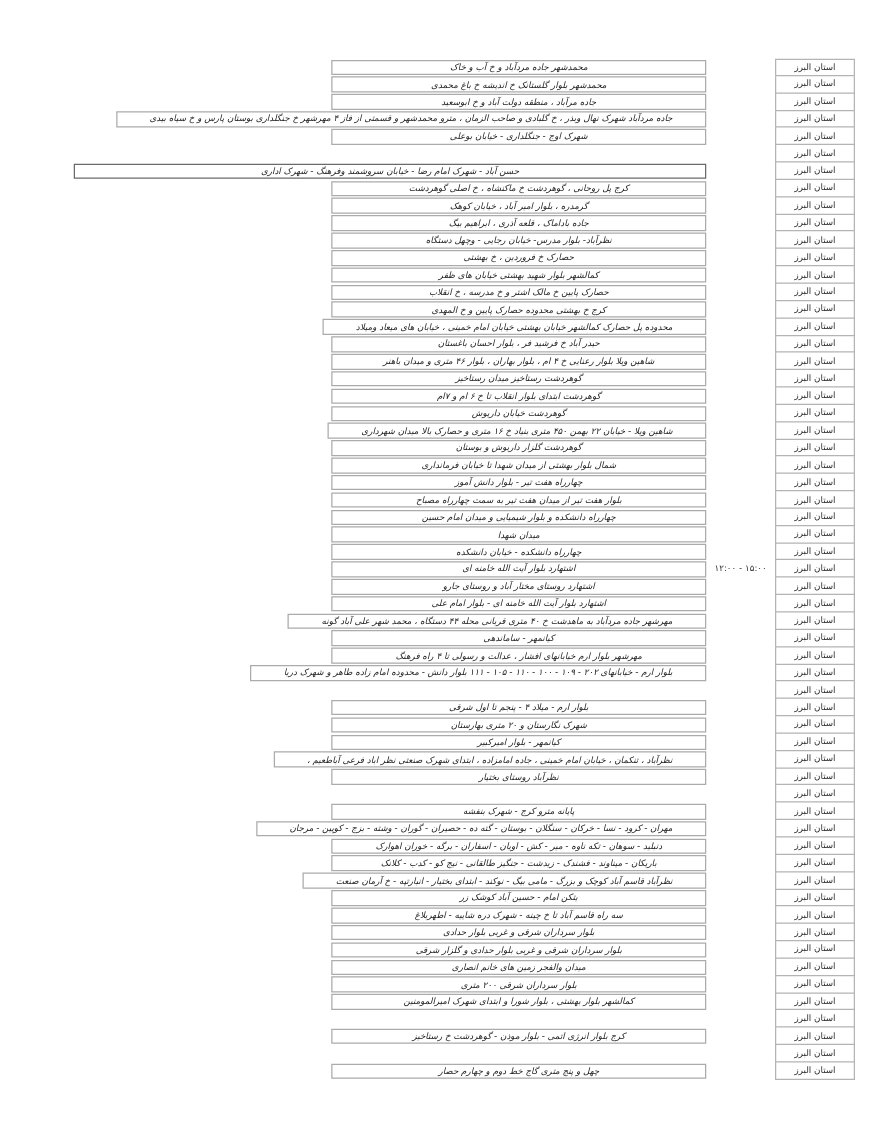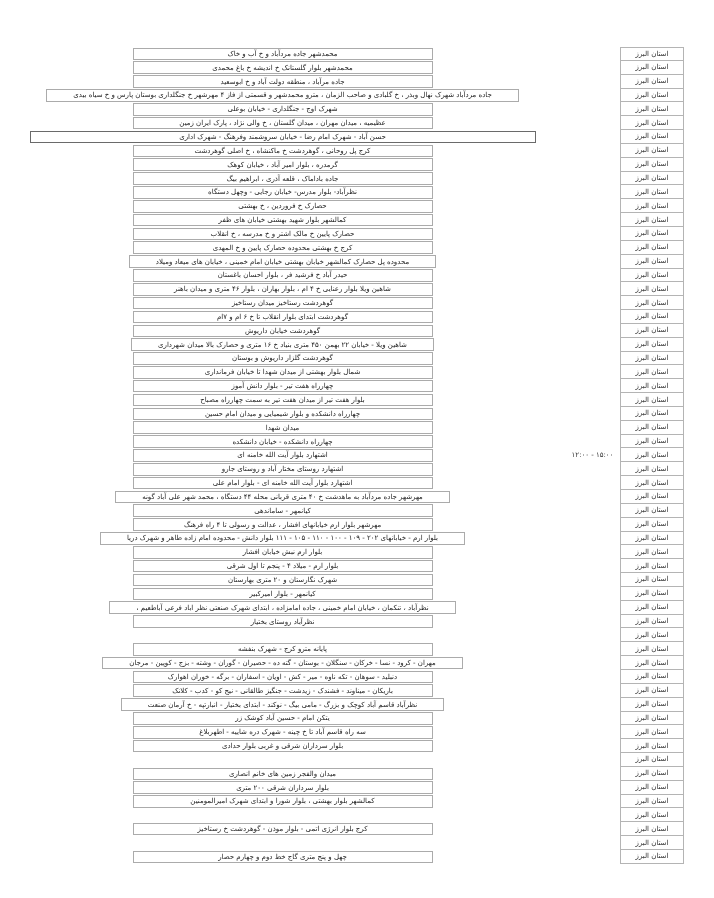--- a/index.html
+++ b/index.html
@@ -47,23 +47,24 @@
   }
   .time {
     flex: 0 0 55px;
     direction: ltr;
     color: #333333;
     text-align: right;
   }
   .addr-area {
     flex: 1 1 auto;
     display: flex;
-    justify-content: center; 
+    justify-content: flex-start; 
     align-items: center;
     min-width: 0;
+    font-style: italic;
   }
   .addr-box {
     box-sizing: border-box;
     border: 1px solid #ababab;
     height: 12.6px;
     display: flex;
     align-items: center;
     justify-content: center;
     font-size: 7px;
     color: #222222;
@@ -118,23 +119,20 @@
     <div class="cell estan">استان البرز</div>
     <div class="cell time"></div>
     <div class="addr-area">
       <div class="addr-box">شهرک اوج - جنگلداری - خیابان بوعلی</div>
     </div>
   </div>
 
   <div class="row">
     <div class="cell estan">استان البرز</div>
     <div class="cell time"></div>
-    <div class="addr-area">
-      <div class="addr-box">عظیمیه ، میدان مهران ، میدان گلستان ، خ والی نژاد ، پارک ایران زمین</div>
-    </div>
   </div>
 
   <div class="row selected">
     <div class="cell estan">استان البرز</div>
     <div class="cell time"></div>
     <div class="addr-area">
       <div class="addr-box">حسن آباد - شهرک امام رضا - خیابان سروشمند وفرهنگ - شهرک اداری</div>
     </div>
   </div>
 
@@ -366,23 +364,20 @@
     <div class="cell estan">استان البرز</div>
     <div class="cell time"></div>
     <div class="addr-area">
       <div class="addr-box">بلوار ارم - خیابانهای ۲۰۲ - ۱۰۹ - ۱۰۰ - ۱۱۰ - ۱۰۵ - ۱۱۱ بلوار دانش - محدوده امام زاده طاهر و شهرک دریا</div>
     </div>
   </div>
 
   <div class="row">
     <div class="cell estan">استان البرز</div>
     <div class="cell time"></div>
-    <div class="addr-area">
-      <div class="addr-box">بلوار ارم نبش خیابان افشار</div>
-    </div>
   </div>
 
   <div class="row">
     <div class="cell estan">استان البرز</div>
     <div class="cell time"></div>
     <div class="addr-area">
       <div class="addr-box">بلوار ارم - میلاد ۴ - پنجم تا اول شرقی</div>
     </div>
   </div>
 
@@ -483,20 +478,23 @@
     <div class="cell estan">استان البرز</div>
     <div class="cell time"></div>
     <div class="addr-area">
       <div class="addr-box">بلوار سرداران شرقی و غربی بلوار حدادی</div>
     </div>
   </div>
 
   <div class="row">
     <div class="cell estan">استان البرز</div>
     <div class="cell time"></div>
+    <div class="addr-area">
+      <div class="addr-box">بلوار سرداران شرقی و غربی بلوار حدادی و گلزار شرقی</div>
+    </div>
   </div>
 
   <div class="row">
     <div class="cell estan">استان البرز</div>
     <div class="cell time"></div>
     <div class="addr-area">
       <div class="addr-box">میدان والفجر زمین های خانم انصاری</div>
     </div>
   </div>
 

